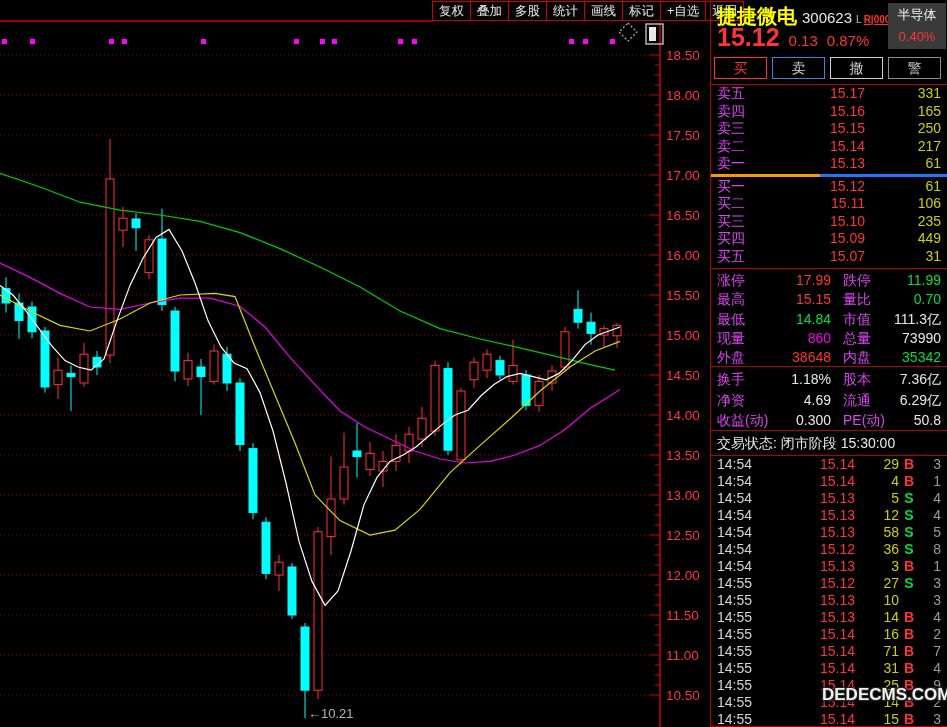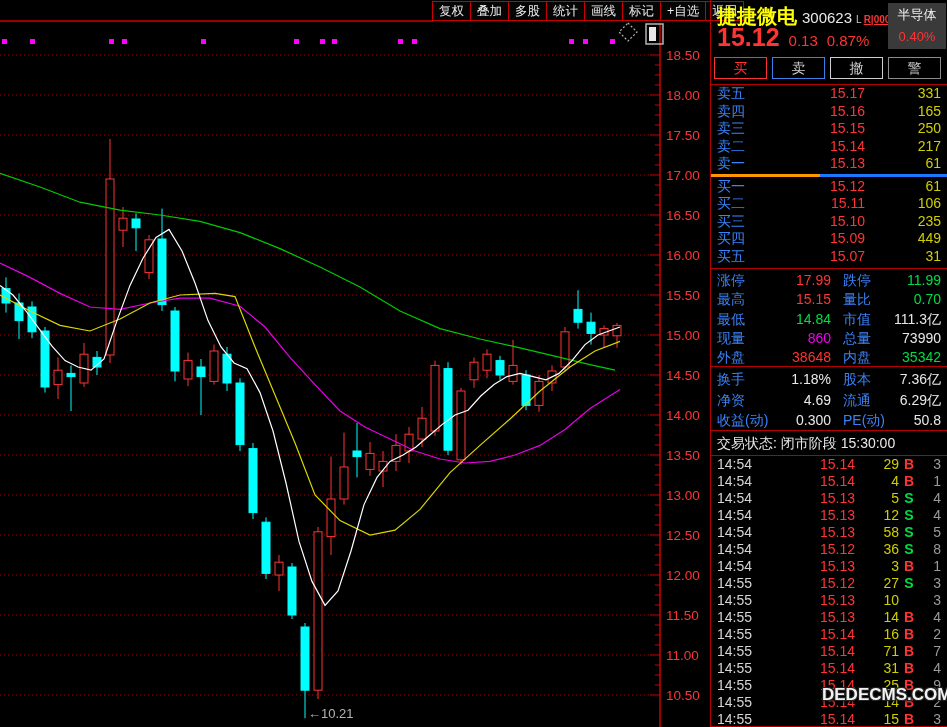--- a/index.html
+++ b/index.html
@@ -8,21 +8,21 @@
   
   #chart{position:absolute;left:0;top:0;}
   
   #toolbar{position:absolute;left:433px;top:1px;display:flex;}
   .tb-btn{border:1px solid #c80000;margin-left:-1px;color:#ececec;font-size:12.5px;
     line-height:18px;height:18px;padding:0 6px;white-space:nowrap;background:#050505;cursor:default;}
   
   #panel{position:absolute;left:710px;top:0;width:236px;height:726px;
     border-left:1px solid #b40000;border-right:1px solid #b40000;border-bottom:1px solid #b40000;}
   .red{color:#ff3434}.green{color:#00dc46}.white{color:#e8e8e8}.magenta{color:#f000f0}
-  .yellow{color:#cfcf00}.lbl{color:#3b82f6}
+  .yellow{color:#cfcf00}.lbl{color:#d946ef}
   .name-row{position:absolute;left:6px;top:3px;white-space:nowrap;}
   .name-row .nm{color:#ffff00;font-weight:bold;font-size:20px;}
   .name-row .cd{color:#e8e8e8;font-size:15px;margin-left:5px;}
   .name-row .fl1{color:#c8c8c8;font-size:10px;margin-left:4px;}
   .name-row .fl2{color:#ff3232;font-size:10px;font-weight:bold;margin-left:2px;text-decoration:underline;}
   .sector-box{position:absolute;left:177px;top:3px;width:58px;height:46px;background:#3a3a3a;
     text-align:center;cursor:pointer;}
   .sector-box .sn{color:#f0f0f0;font-size:13px;line-height:23px;text-align:center;}
   .sector-box .sp{color:#ff3434;font-size:13px;line-height:21px;}
   .price-row{position:absolute;left:6px;top:23px;white-space:nowrap;}

